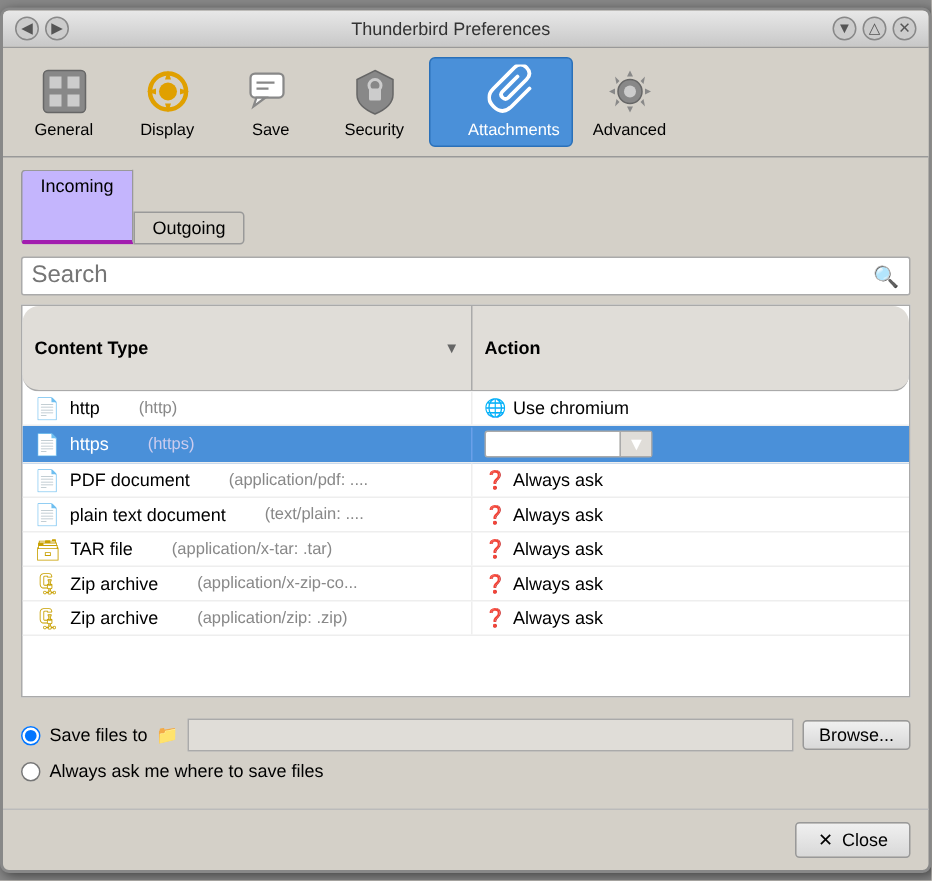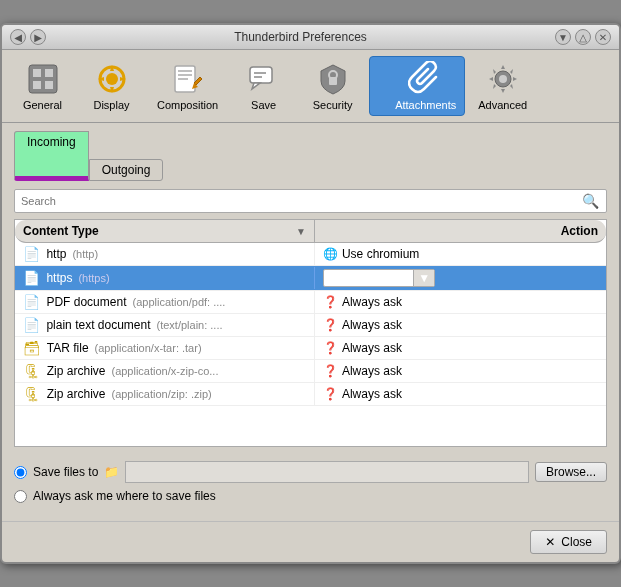--- a/index.html
+++ b/index.html
@@ -107,37 +107,37 @@
       font-size: 12px;
     }
     .tab:first-child {
       border-radius: 3px 0 0 3px;
     }
     .tab:last-child {
       border-radius: 0 3px 3px 0;
       margin-top: 28px;
     }
     .tab.active {
-      background: #86efac;
-      border-bottom: 5px solid #a21caf;
+      background: #c4b5fd;
+      border-bottom: 3px solid #a21caf;
     }
     .search-bar {
       display: flex;
       align-items: center;
       border: 1px solid #aaa;
       background: #fff;
       padding: 3px 6px;
       margin-bottom: 6px;
       border-radius: 2px;
     }
     .search-input {
       border: none;
       outline: none;
       width: 100%;
-      font-size: 11px;
+      font-size: 16px;
       color: #999;
       background: transparent;
     }
     .search-icon {
       color: #888;
       font-size: 14px;
     }
     .table-container {
       border: 1px solid #aaa;
       background: #fff;
@@ -154,22 +154,21 @@
     .col-type {
       flex: 0 0 300px;
       padding: 4px 8px;
       border-right: 1px solid #aaa;
       display: flex;
       align-items: center;
       justify-content: space-between;
     }
     .col-action {
       flex: 1;
-      padding: 4px 8px;
-      text-align: right;
+      padding: 21px 8px;
     }
     .table-row {
       display: flex;
       border-bottom: 1px solid #eee;
       font-size: 12px;
       align-items: center;
     }
     .table-row:last-child {
       border-bottom: none;
     }
@@ -191,20 +190,21 @@
     .row-action {
       flex: 1;
       padding: 3px 8px;
       display: flex;
       align-items: center;
       gap: 4px;
     }
     .row-subtype {
       color: #888;
       font-size: 11px;
+      margin-left: 20px;
     }
     .table-row.selected .row-subtype {
       color: #cce;
     }
     .file-icon {
       font-size: 14px;
     }
     .action-dropdown {
       display: flex;
       align-items: center;
@@ -319,33 +319,20 @@
         <svg width="36" height="36" viewBox="0 0 36 36">
           <circle cx="18" cy="18" r="12" fill="none" stroke="#e0a000" stroke-width="3"></circle>
           <circle cx="18" cy="18" r="6" fill="#e0a000"></circle>
           <path d="M18 4 L20 10 L16 10 Z" fill="#e0a000"></path>
           <path d="M18 32 L20 26 L16 26 Z" fill="#e0a000"></path>
           <path d="M4 18 L10 20 L10 16 Z" fill="#e0a000"></path>
           <path d="M32 18 L26 20 L26 16 Z" fill="#e0a000"></path>
         </svg>
       </div>
       <div class="toolbar-label">Display</div>
-    </div>
-    <div class="toolbar-item">
-      <div class="toolbar-icon">
-        <svg width="36" height="36" viewBox="0 0 36 36">
-          <rect x="5" y="5" width="20" height="26" rx="2" fill="#fff" stroke="#aaa" stroke-width="1.5"></rect>
-          <line x1="8" y1="10" x2="22" y2="10" stroke="#aaa" stroke-width="1.5"></line>
-          <line x1="8" y1="14" x2="22" y2="14" stroke="#aaa" stroke-width="1.5"></line>
-          <line x1="8" y1="18" x2="18" y2="18" stroke="#aaa" stroke-width="1.5"></line>
-          <path d="M24 22 L30 16 L32 18 L26 24 Z" fill="#d08000" stroke="#a06000" stroke-width="1"></path>
-          <path d="M24 22 L22 28 L28 26 Z" fill="#d08000"></path>
-        </svg>
-      </div>
-      <div class="toolbar-label">Composition</div>
     </div>
     <div class="toolbar-item">
       <div class="toolbar-icon">
         <svg width="36" height="36" viewBox="0 0 36 36">
           <rect x="4" y="6" width="22" height="16" rx="3" fill="#fff" stroke="#888" stroke-width="1.5"></rect>
           <polygon points="8,22 6,28 14,22" fill="#fff" stroke="#888" stroke-width="1.5"></polygon>
           <line x1="8" y1="12" x2="20" y2="12" stroke="#888" stroke-width="1.5"></line>
           <line x1="8" y1="16" x2="16" y2="16" stroke="#888" stroke-width="1.5"></line>
         </svg>
       </div>

